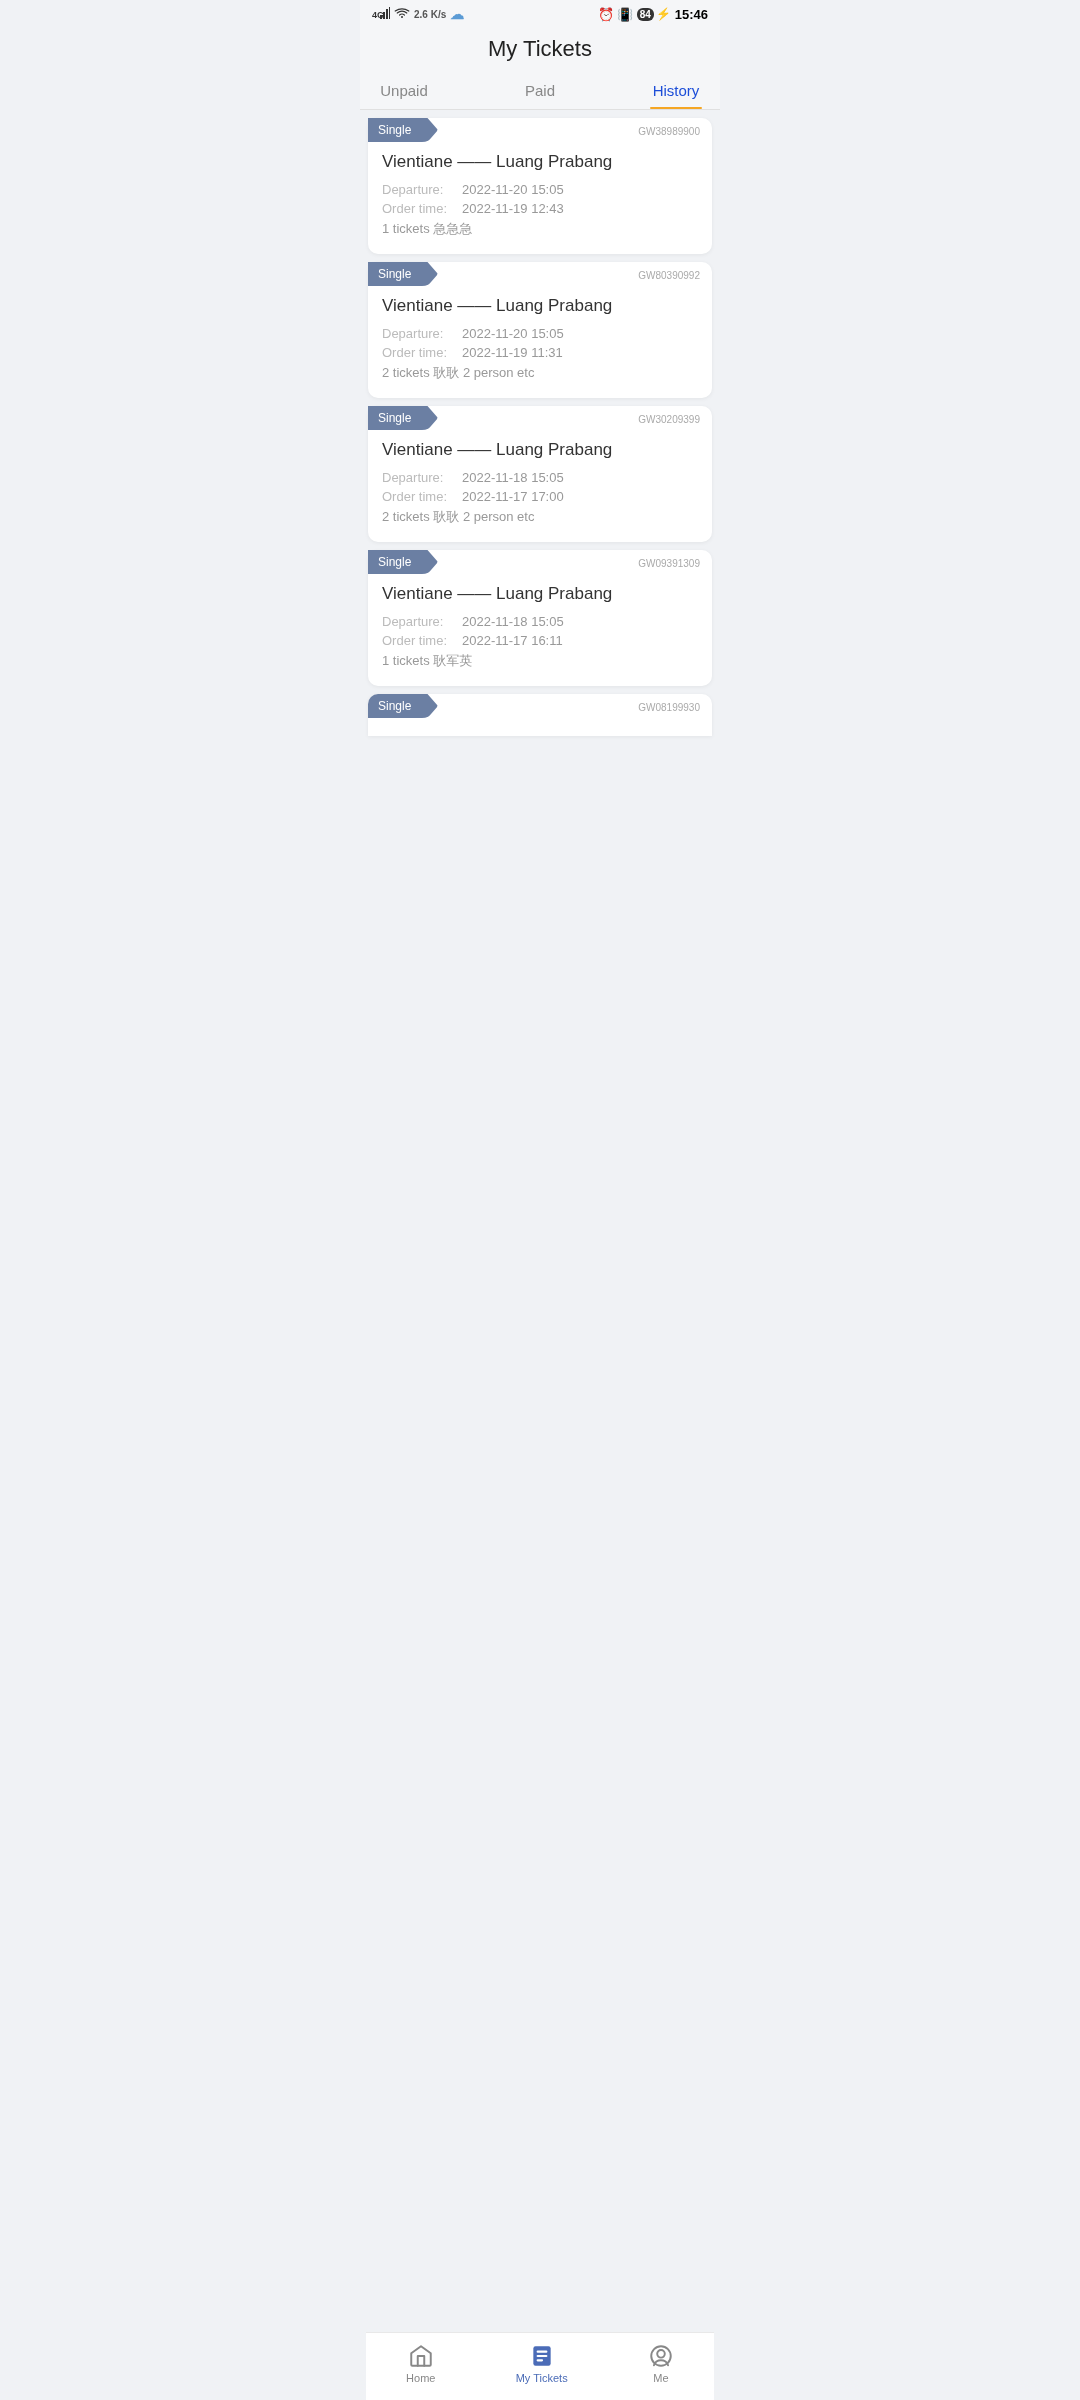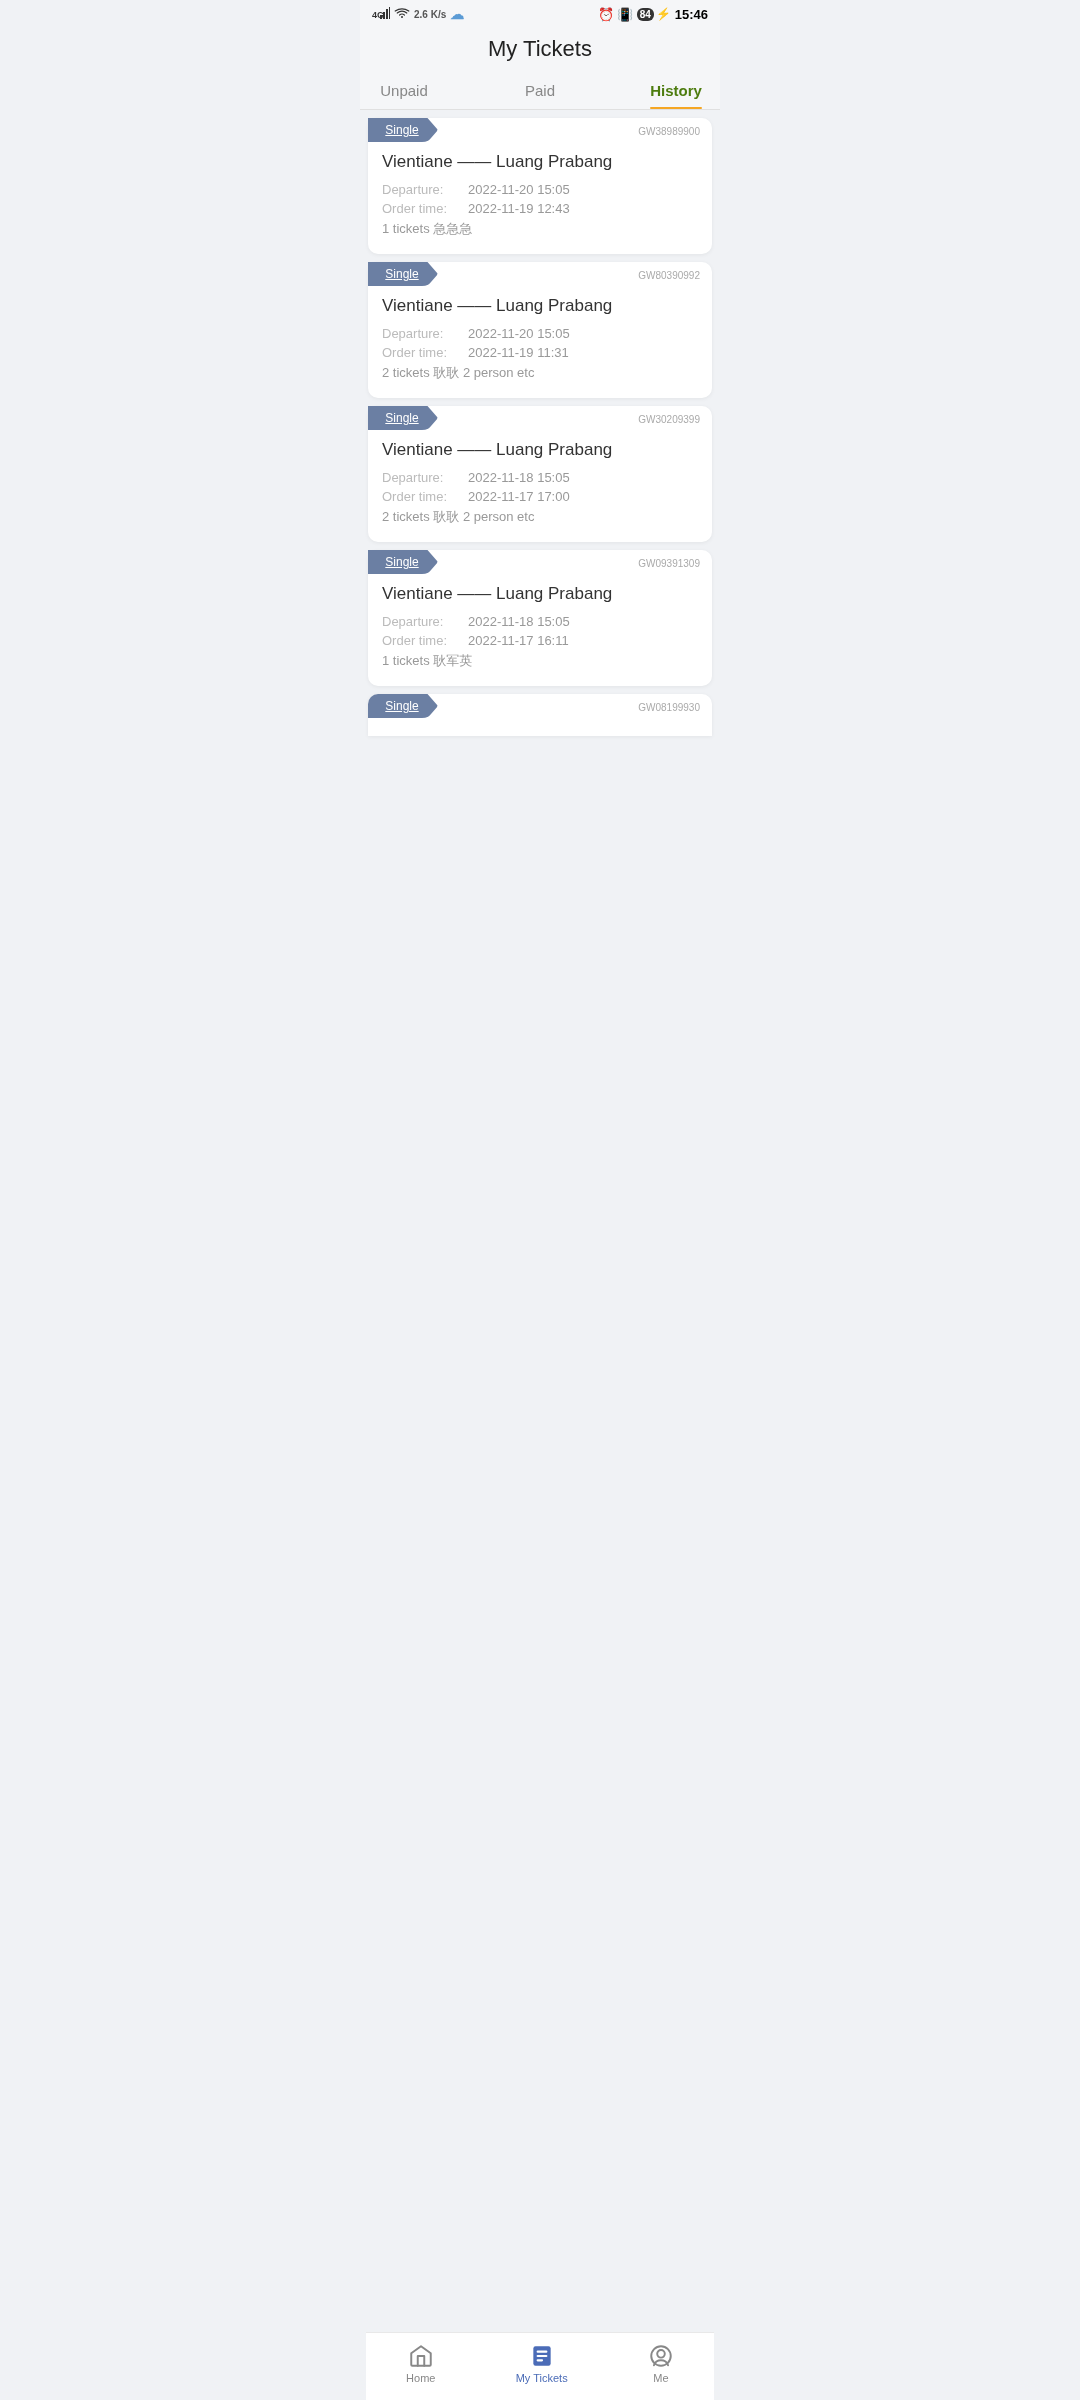--- a/index.html
+++ b/index.html
@@ -68,22 +68,22 @@
     .tab {
       flex: 1;
       text-align: center;
       padding: 12px 0 10px;
       font-size: 15px;
       color: #888;
       cursor: pointer;
       position: relative;
     }
     .tab.active {
-      color: #4d7c0f;
-      font-weight: 700;
+      color: #1d4ed8;
+      font-weight: 400;
     }
     .tab.active::after {
       content: '';
       position: absolute;
       bottom: 0;
       left: 20%;
       width: 60%;
       height: 2.5px;
       background: #f5a623;
       border-radius: 2px;
@@ -113,41 +113,39 @@
     }
     .single-badge {
       background: #6b7fa3;
       color: white;
       font-size: 12px;
       padding: 5px 12px 5px 10px;
       border-radius: 0 0 16px 0;
       clip-path: polygon(0 0, 85% 0, 100% 50%, 85% 100%, 0 100%);
       display: inline-block;
       min-width: 70px;
-      text-align: center;
-      text-decoration: underline;
+      text-align: left;
     }
     .order-id {
       font-size: 10px;
       color: #aaa;
       padding-top: 8px;
     }
     .route {
       font-size: 17px;
       color: #333;
       padding: 0 14px;
       margin-bottom: 8px;
       font-weight: 400;
     }
     .detail-row {
       font-size: 13px;
       color: #aaa;
       padding: 2px 14px;
       display: flex;
-      gap: 6px;
     }
     .detail-label {
       color: #bbb;
       min-width: 80px;
     }
     .detail-value {
       color: #999;
     }
 
     

